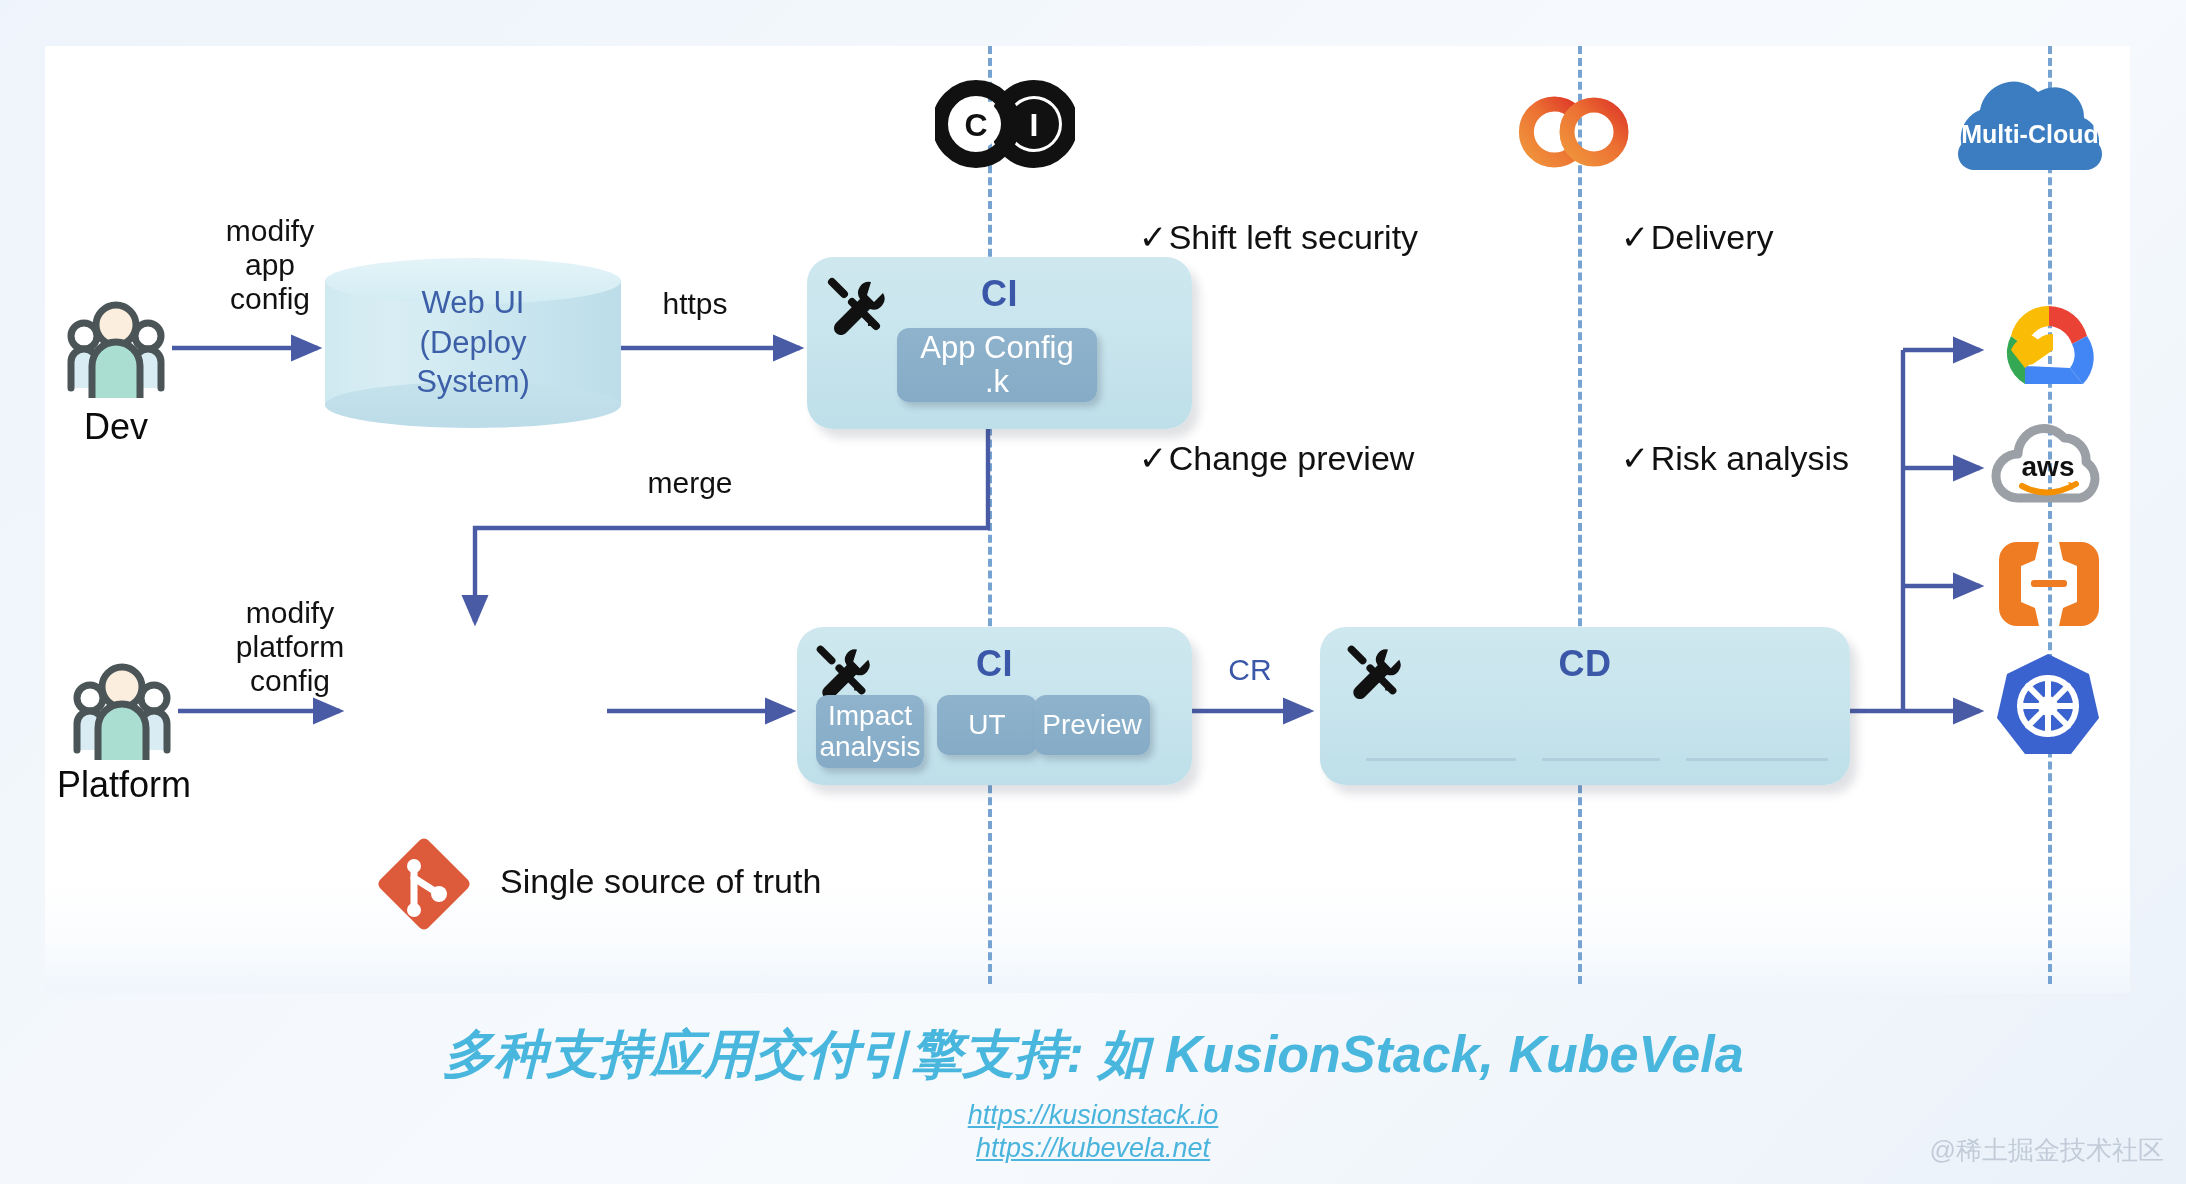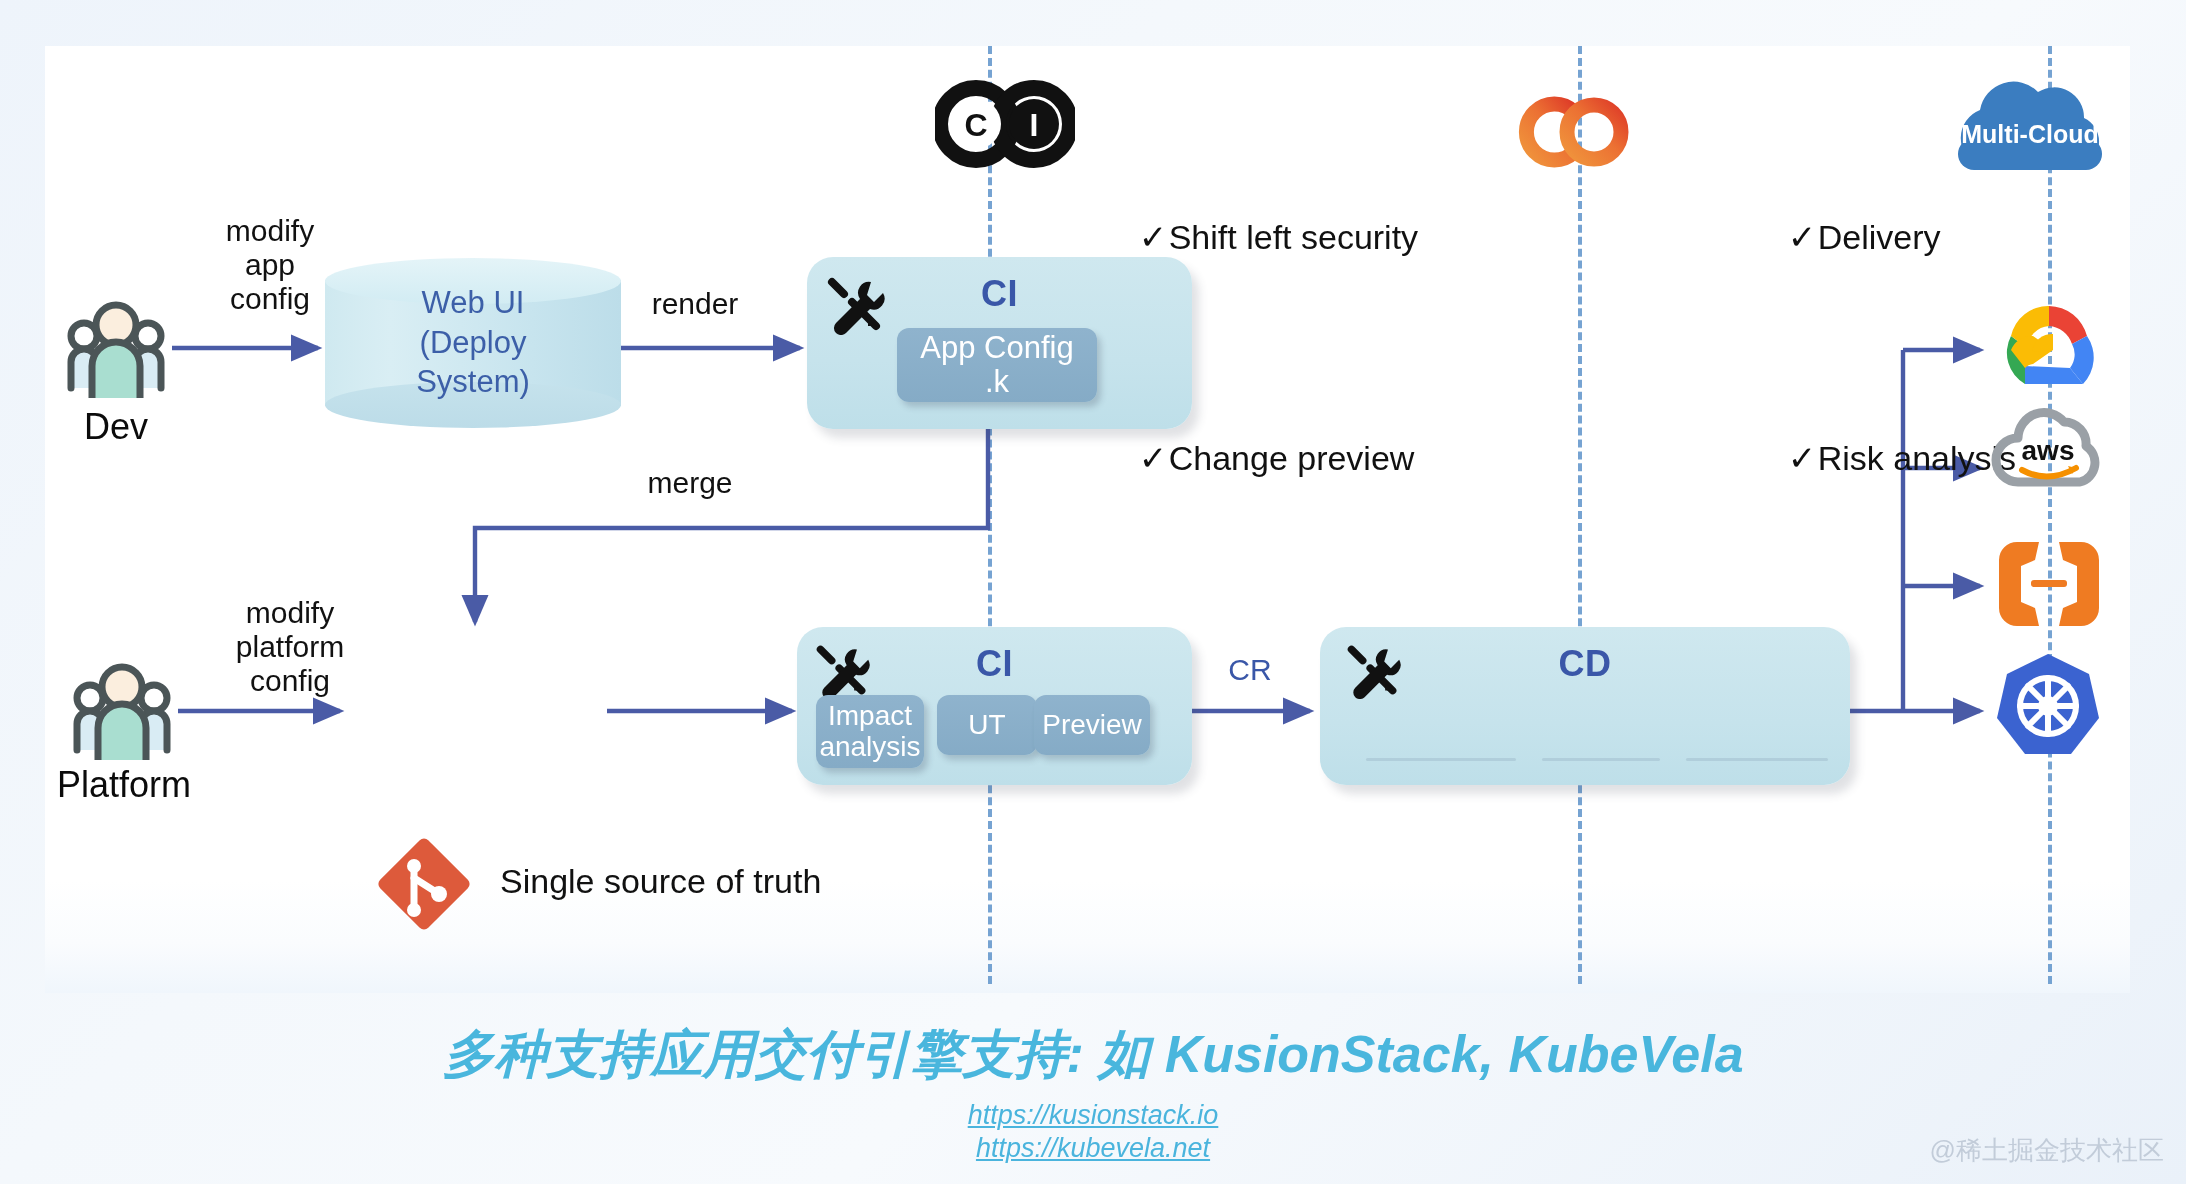--- a/index.html
+++ b/index.html
@@ -159,21 +159,21 @@
           <stop offset="0%" stop-color="#f0953c"></stop>
           <stop offset="55%" stop-color="#ec7133"></stop>
           <stop offset="100%" stop-color="#de3c28"></stop>
         </linearGradient>
       </defs>
       <path d="M58,38 A28,28 0 1 0 58,78" fill="none" stroke="url(#cdg)" stroke-width="15" stroke-linecap="round"></path>
       <circle cx="78" cy="58" r="27" fill="none" stroke="url(#cdg)" stroke-width="15"></circle>
       <path d="M105,58 L105,10" fill="none" stroke="url(#cdg)" stroke-width="15" stroke-linecap="round"></path>
     </svg>
   </div>
-  <div class="abs checklist" style="left:1731px;top:82px;">
+  <div class="abs checklist" style="left:1564px;top:82px;">
     <div>
       <span class="ck">✓</span><span>Delivery</span>
     </div>
     <div>
       <span class="ck">✓</span><span>Risk analysis</span>
     </div>
   </div>
 
   <div class="abs" style="left:1940px;top:66px;">
     <svg width="180" height="112" viewBox="0 0 180 112">
@@ -202,21 +202,21 @@
 
   <div class="cyl" style="left:325px;top:258px;width:296px;height:170px;">
     <div class="body"></div>
     <div class="top"></div>
     <div class="bot"></div>
     <div class="txt">Web UI
 (Deploy
 System)</div>
   </div>
 
-  <div class="abs arrowlbl" style="left:615px;top:287px;width:160px;">render</div>
+  <div class="abs arrowlbl" style="left:615px;top:287px;width:160px;">https</div>
 
   <div class="stagebox" style="left:807px;top:257px;width:385px;height:172px;">
     <svg class="abs" width="62" height="62" viewBox="0 0 62 62" style="left:17px;top:16px;">
       <path d="M8,9 L20,21 M28,29 L52,53" stroke="#111" stroke-width="8" stroke-linecap="round"></path>
       <path d="M52,53 L44,53 L44,45 Z" fill="#111"></path>
       <path d="M47,9 a11,11 0 0 0 -11,17 L12,50 a7,7 0 0 0 10,10 L46,36 a11,11 0 0 0 13,-16 L50,29 L43,22 Z" fill="#111"></path>
     </svg>
     <div class="title">CI</div>
     <div class="chip big" style="left:90px;top:71px;width:200px;height:74px;">App Config
 .k</div>
@@ -287,21 +287,21 @@
       <path d="M54,8 A40,40 0 0 1 92,38 L77,46 A26,26 0 0 0 54,28 Z" fill="#ea4335"></path>
       <path d="M92,38 A38,38 0 0 1 88,86 L75,70 A22,22 0 0 0 77,46 Z" fill="#4285f4"></path>
       <path d="M88,86 L30,86 L30,68 L75,70 Z" fill="#4285f4"></path>
       <path d="M30,86 A36,36 0 0 1 16,38 L32,50 A20,20 0 0 0 30,68 Z" fill="#34a853"></path>
       <path d="M16,38 A38,38 0 0 1 54,8 L54,28 A24,24 0 0 0 32,50 Z" fill="#fbbc05"></path>
       <path d="M16,52 A22,22 0 0 1 38,38 L58,52 L38,66 A12,12 0 0 0 30,70 Z" fill="#fbbc05"></path>
       <path d="M37,54 A20,20 0 0 1 58,36 L58,52 Z" fill="#fbbc05"></path>
     </svg>
   </div>
 
-  <div class="abs" style="left:1988px;top:396px;">
+  <div class="abs" style="left:1988px;top:412px;">
     <svg width="120" height="100" viewBox="0 0 120 100">
       <path d="M30,86 A22,22 0 0 1 30,42 A26,26 0 0 1 76,26 A22,22 0 0 1 98,50 A20,20 0 0 1 92,86 Z" fill="none" stroke="#9aa0a6" stroke-width="9" stroke-linejoin="round"></path>
       <text x="60" y="64" font-family="Liberation Sans, sans-serif" font-size="28" font-weight="bold" fill="#111" text-anchor="middle">aws</text>
       <path d="M34,74 Q60,88 88,72" fill="none" stroke="#f59000" stroke-width="6" stroke-linecap="round"></path>
       <path d="M88,72 L80,70 L84,78 Z" fill="#f59000"></path>
     </svg>
   </div>
 
   <div class="abs" style="left:1995px;top:536px;">
     <svg width="108" height="96" viewBox="0 0 108 96">

